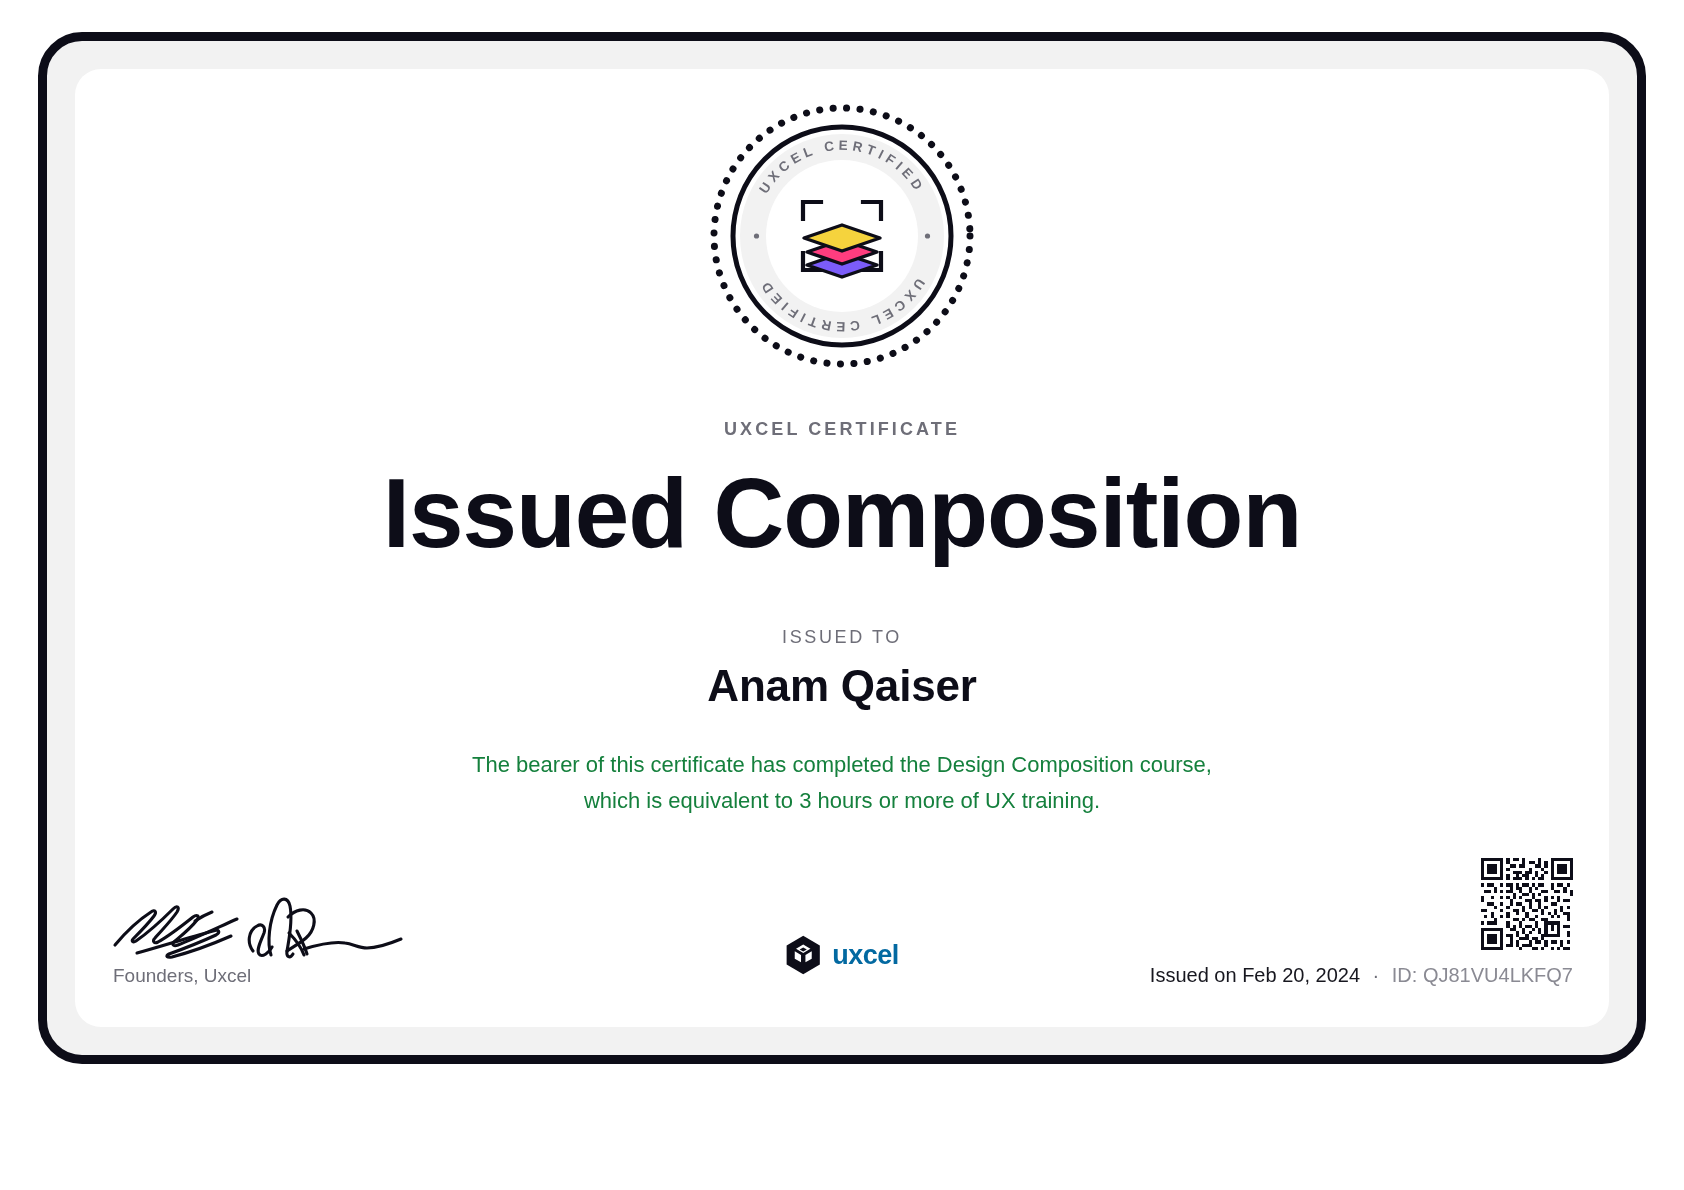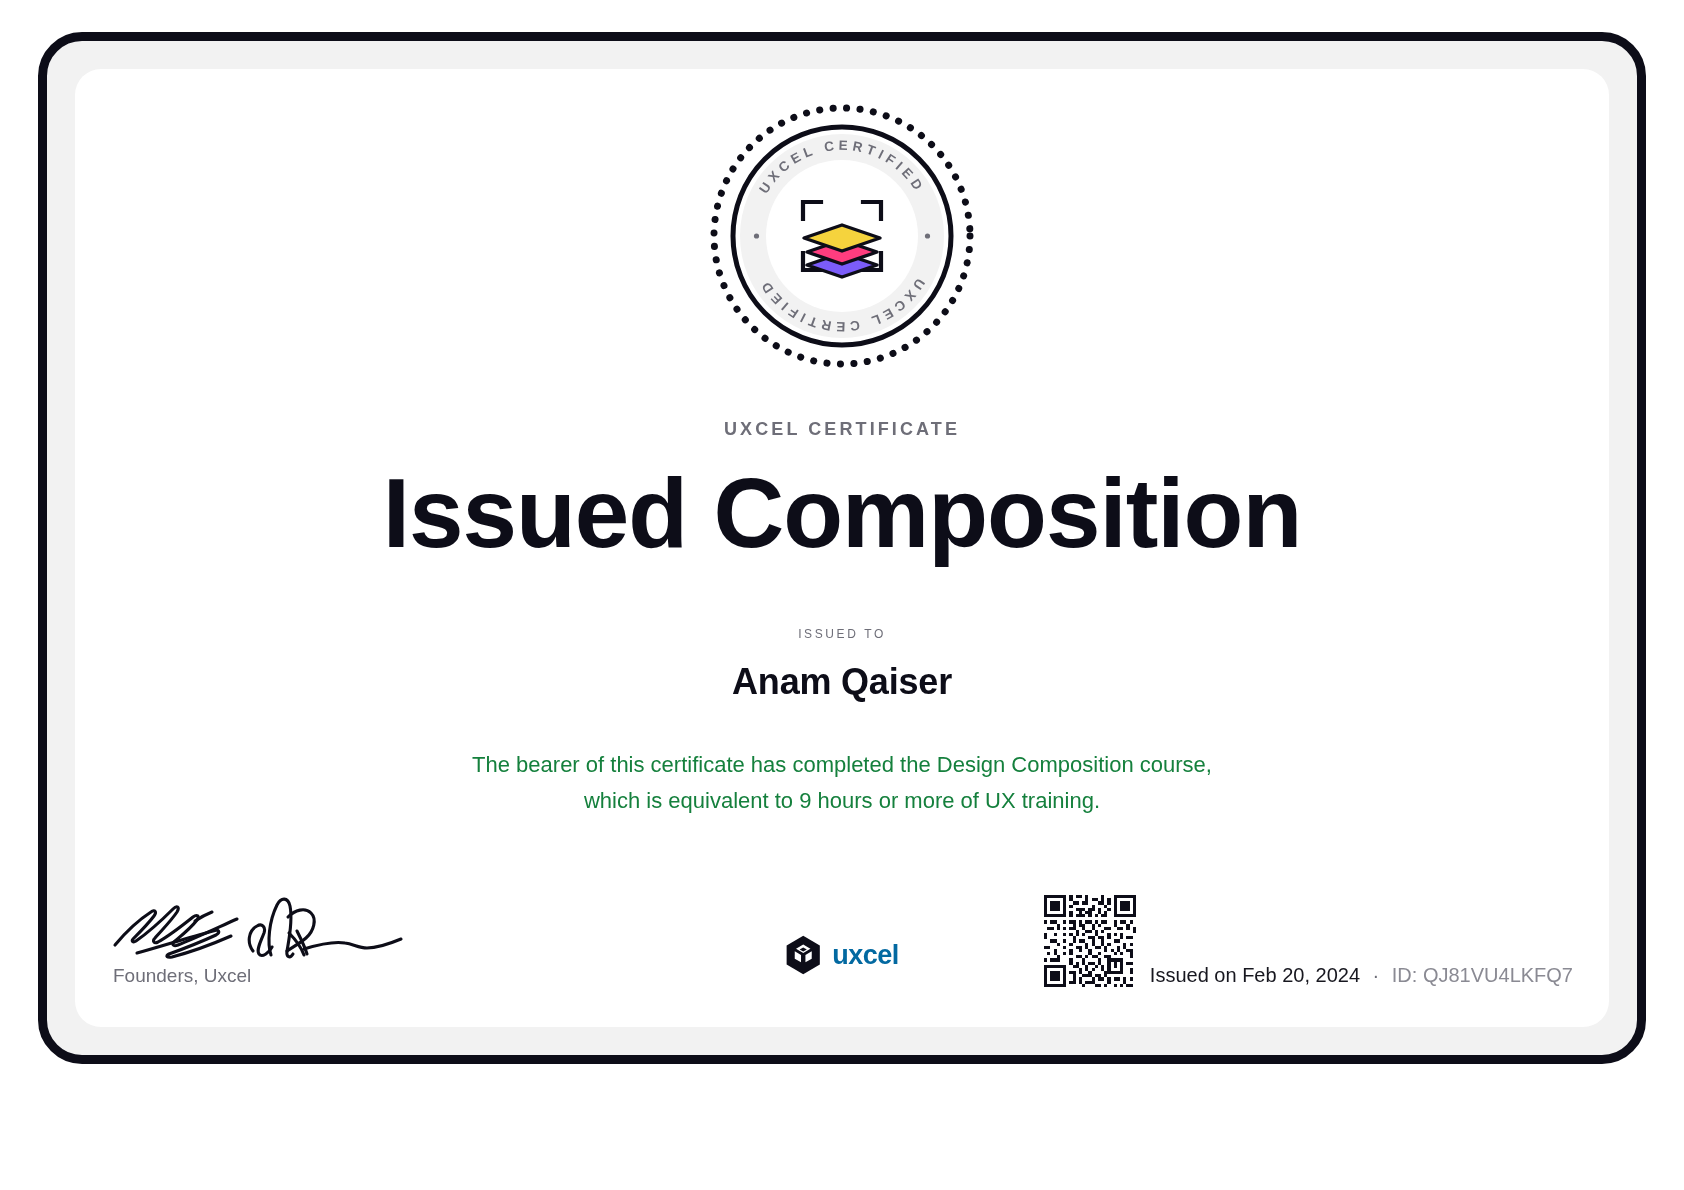--- a/index.html
+++ b/index.html
@@ -74,32 +74,32 @@
     color: #0d0d18;
     line-height: 1.08;
     white-space: nowrap;
   }
   .issued-to-label {
     position: absolute;
     left: 0; right: 0;
     top: 558px;
     text-align: center;
     font-family: "Liberation Sans", sans-serif;
-    font-size: 12px;
+    font-size: 18px;
     font-weight: 400;
     letter-spacing: 2.6px;
     color: #6e6e78;
   }
   .recipient-name {
     position: absolute;
     left: 0; right: 0;
     top: 592px;
     text-align: center;
     font-family: "Liberation Sans", sans-serif;
-    font-size: 36px;
+    font-size: 44px;
     font-weight: 700;
     letter-spacing: -0.2px;
     color: #0d0d18;
   }
   .description {
     position: absolute;
     left: 50%;
     transform: translateX(-50%);
     top: 678px;
     width: 860px;
@@ -143,21 +143,21 @@
     letter-spacing: -0.5px;
     color: #0369a1;
   }
 
   .meta-block {
     position: absolute;
     right: 36px;
     bottom: 40px;
     text-align: right;
     display: flex;
-    flex-direction: row;
+    flex-direction: column;
     align-items: flex-end;
     gap: 14px;
   }
   .qr-holder { width: 92px; height: 92px; }
   .qr-holder svg { display: block; }
   .meta-line {
     font-family: "Liberation Sans", sans-serif;
     font-size: 20px;
     white-space: nowrap;
   }
@@ -214,21 +214,21 @@
 
     <div class="course-title">Issued Composition</div>
 
     <div class="issued-to-label">ISSUED TO</div>
 
     <div class="recipient-name">Anam Qaiser</div>
 
     <div class="description">
       <span>The bearer of this certificate has completed the Design Composition course,</span>
       <br>
-      <span>which is equivalent to 9 hours or more of UX training.</span>
+      <span>which is equivalent to 3 hours or more of UX training.</span>
     </div>
 
     <div class="signature-block">
       <svg class="signature-svg" width="300" height="80" viewBox="0 0 300 80" xmlns="http://www.w3.org/2000/svg">
         <g fill="none" stroke="#0d0d18" stroke-width="3.1" stroke-linecap="round" stroke-linejoin="round">
 
           <path d="M4 64 C14 52, 26 40, 40 31 C44 28, 46 31, 43 35 C37 43, 28 52, 22 58
                    C20 60, 22 62, 25 60 C38 51, 52 38, 62 28 C66 24, 69 26, 66 31
                    C60 40, 50 50, 44 57 C41 60, 43 63, 47 61 C58 55, 72 44, 82 36
                    C86 33, 89 35, 86 39 C80 47, 70 55, 64 60 C60 63, 62 66, 67 64

